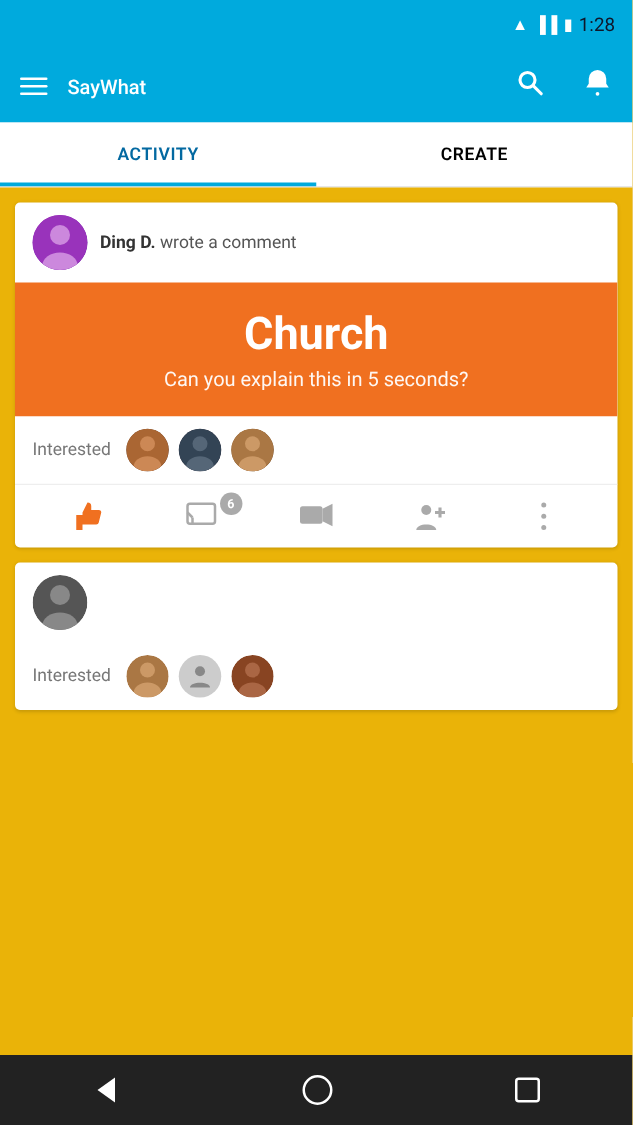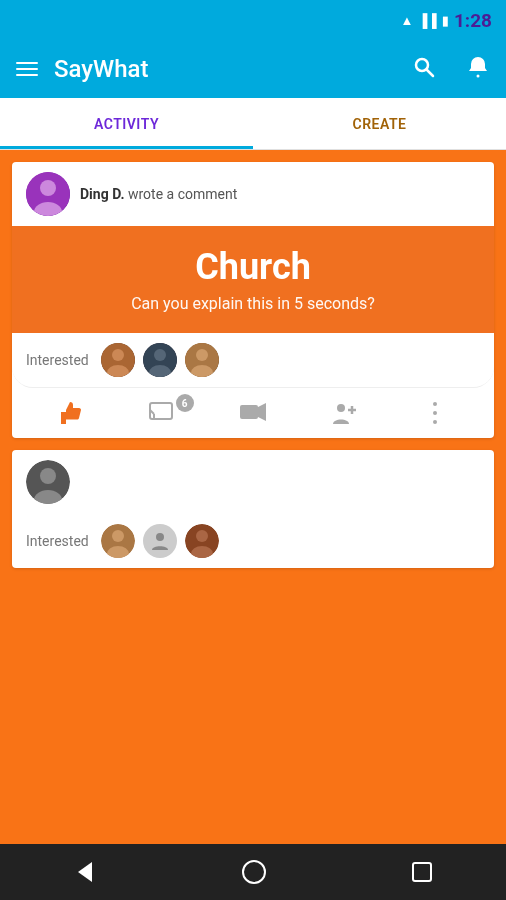--- a/index.html
+++ b/index.html
@@ -22,23 +22,23 @@
       justify-content: flex-end;
       padding: 0 14px;
       gap: 6px;
     }
     .status-icons {
       display: flex;
       align-items: center;
       gap: 5px;
     }
     .status-time {
-      color: #4c1d95;
-      font-size: 19px;
-      font-weight: bold;
+      color: #0f172a;
+      font-size: 15px;
+      font-weight: normal;
     }
 
     
     .app-bar {
       width: 100%;
       height: 58px;
       background: #00aadd;
       display: flex;
       align-items: center;
       padding: 0 16px;
@@ -54,21 +54,21 @@
     }
     .hamburger-icon span {
       display: block;
       width: 22px;
       height: 2px;
       background: white;
       border-radius: 1px;
     }
     .app-title {
       color: white;
-      font-size: 24px;
+      font-size: 16px;
       font-weight: 500;
       flex: 1;
     }
     .search-icon, .bell-icon {
       color: white;
       font-size: 22px;
       cursor: pointer;
     }
 
     
@@ -80,44 +80,44 @@
       align-items: stretch;
       border-bottom: 1px solid #e0e0e0;
     }
     .tab {
       flex: 1;
       display: flex;
       align-items: center;
       justify-content: center;
       font-size: 14px;
       font-weight: 600;
-      color: #a16207;
+      color: #000000;
       cursor: pointer;
       position: relative;
       letter-spacing: 0.5px;
     }
     .tab.active {
-      color: #6d28d9;
+      color: #0369a1;
     }
     .tab.active::after {
       content: '';
       position: absolute;
       bottom: 0;
       left: 0;
       right: 0;
       height: 3px;
       background: #00aadd;
     }
 
     
     .content {
       width: 100%;
       height: calc(900px - 40px - 58px - 52px - 56px);
       overflow-y: auto;
-      background: #f97316;
+      background: #eab308;
       padding: 12px;
       display: flex;
       flex-direction: column;
       gap: 12px;
     }
 
     
     .card {
       background: white;
       border-radius: 4px;
@@ -181,21 +181,20 @@
       text-align: center;
       opacity: 0.95;
     }
 
     .card-interested {
       display: flex;
       align-items: center;
       padding: 10px 14px;
       gap: 8px;
       border-bottom: 1px solid #eeeeee;
-      border-radius: 21px;
     }
     .interested-label {
       font-size: 14px;
       color: #777;
       margin-right: 4px;
     }
     .interested-avatar {
       width: 34px;
       height: 34px;
       border-radius: 50%;

